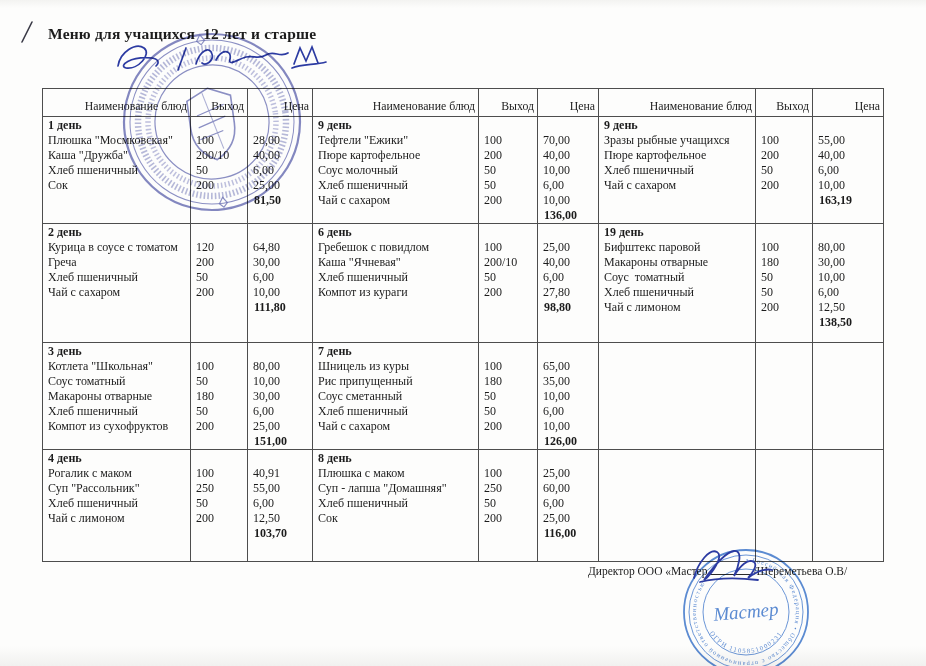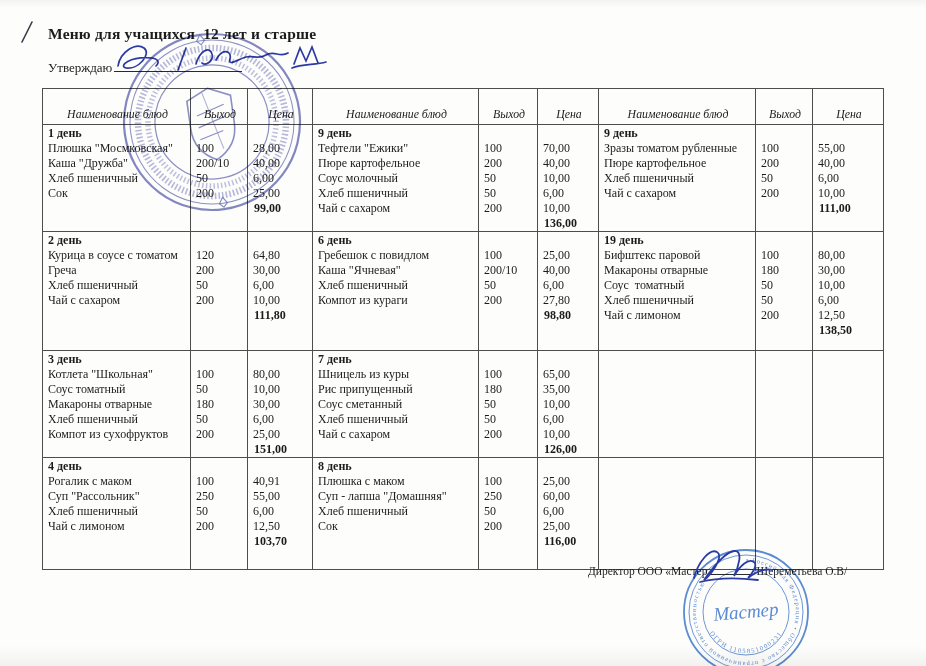--- a/index.html
+++ b/index.html
@@ -19,22 +19,22 @@
   .sig-top{position:absolute;left:100px;top:34px;z-index:4;}
   .menu-table{
     position:absolute;left:42px;top:88px;z-index:1;
     border-collapse:collapse;table-layout:fixed;width:841px;
   }
   .menu-table th,.menu-table td{
     border:1px solid #4d4d4d;vertical-align:top;
     padding:1px 3px 0 5px;overflow:hidden;
   }
   .menu-table th{
-    font-weight:normal;text-align:center;font-size:11.8px;height:17px;
-    padding-top:18px;white-space:nowrap;font-style:italic;
+    font-weight:normal;text-align:right;font-size:11.8px;height:17px;
+    padding-top:10px;white-space:nowrap;
   }
   .ln{font-size:12px;line-height:15px;white-space:pre;}
   .day-title{font-weight:bold;}
   .day-total{font-weight:bold;padding-left:1px;}
   .stamp{position:absolute;pointer-events:none;mix-blend-mode:multiply;}
   .stamp-top{left:112px;top:22px;z-index:5;opacity:.82;}
   .stamp-bottom{left:676px;top:542px;z-index:5;opacity:.9;}
   .sig-bottom{position:absolute;left:680px;top:538px;z-index:6;pointer-events:none;}
   .director-block{position:absolute;left:588px;top:563px;font-size:11.5px;z-index:2;white-space:nowrap;}
   .director-underline{display:inline-block;width:46px;border-bottom:1px solid #2a2a2a;height:11px;}
@@ -43,23 +43,20 @@
 <body>
 
 <div class="sheet">
 
   <svg class="pen-mark" width="26" height="30" viewBox="0 0 26 30">
     <path d="M8,26 L18,6" stroke="#3a3a46" stroke-width="1.6" fill="none" stroke-linecap="round"></path>
   </svg>
 
   <div class="doc-title">Меню для учащихся  12 лет и старше</div>
 
-  <div class="approve-line">
-    <span>Утверждаю</span><span class="approve-underline"></span>
-  </div>
 
   <svg class="sig-top" width="230" height="46" viewBox="0 0 230 46">
     <g fill="none" stroke="#2c3ba2" stroke-width="1.7" stroke-linecap="round">
       <path d="M18,32 C20,18 36,8 44,14 C52,20 38,36 26,34 C18,32 30,22 52,24 C58,25 60,28 56,32"></path>
       <path d="M78,36 L86,14"></path>
       <path d="M96,30 C100,16 110,12 112,20 C114,27 106,32 102,29 M116,26 C122,14 132,16 130,25 C128,33 138,25 146,23 C154,21 158,26 166,21 C174,16 180,24 188,19"></path>
       <path d="M194,30 L200,14 L206,27 L212,13 L218,29 M192,34 C202,30 216,31 226,28"></path>
     </g>
   </svg>
 
@@ -103,21 +100,21 @@
             <div class="ln">200/10</div>
             <div class="ln">50</div>
             <div class="ln">200</div>
           </td>
           <td>
             <div class="ln">&nbsp;</div>
             <div class="ln">28,00</div>
             <div class="ln">40,00</div>
             <div class="ln">6,00</div>
             <div class="ln">25,00</div>
-            <div class="ln day-total">99,00</div>
+            <div class="ln day-total">81,50</div>
           </td>
           <td>
             <div class="ln day-title">9 день</div>
             <div class="ln">Тефтели "Ежики"</div>
             <div class="ln">Пюре картофельное</div>
             <div class="ln">Соус молочный</div>
             <div class="ln">Хлеб пшеничный</div>
             <div class="ln">Чай с сахаром</div>
           </td>
           <td>
@@ -132,39 +129,39 @@
             <div class="ln">&nbsp;</div>
             <div class="ln">70,00</div>
             <div class="ln">40,00</div>
             <div class="ln">10,00</div>
             <div class="ln">6,00</div>
             <div class="ln">10,00</div>
             <div class="ln day-total">136,00</div>
           </td>
           <td>
             <div class="ln day-title">9 день</div>
-            <div class="ln">Зразы томатом рубленные</div>
+            <div class="ln">Зразы рыбные учащихся</div>
             <div class="ln">Пюре картофельное</div>
             <div class="ln">Хлеб пшеничный</div>
             <div class="ln">Чай с сахаром</div>
           </td>
           <td>
             <div class="ln">&nbsp;</div>
             <div class="ln">100</div>
             <div class="ln">200</div>
             <div class="ln">50</div>
             <div class="ln">200</div>
           </td>
           <td>
             <div class="ln">&nbsp;</div>
             <div class="ln">55,00</div>
             <div class="ln">40,00</div>
             <div class="ln">6,00</div>
             <div class="ln">10,00</div>
-            <div class="ln day-total">111,00</div>
+            <div class="ln day-total">163,19</div>
           </td>
         </tr>
         <tr style="height: 119px;">
           <td>
             <div class="ln day-title">2 день</div>
             <div class="ln">Курица в соусе с томатом</div>
             <div class="ln">Греча</div>
             <div class="ln">Хлеб пшеничный</div>
             <div class="ln">Чай с сахаром</div>
           </td>

